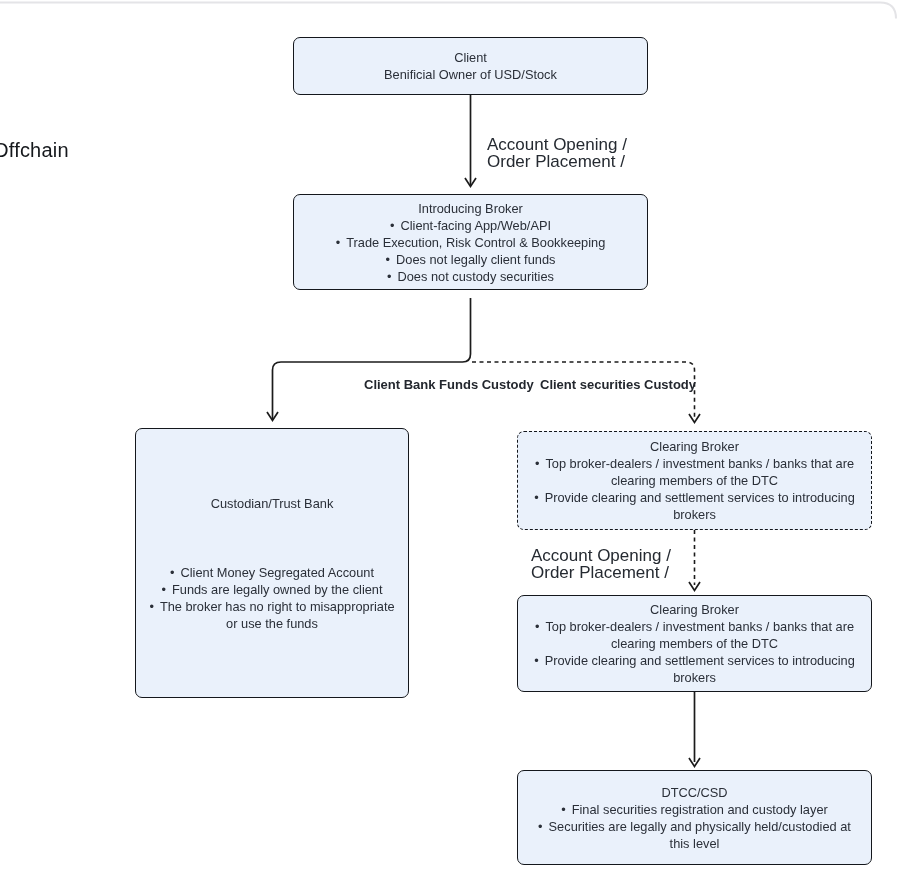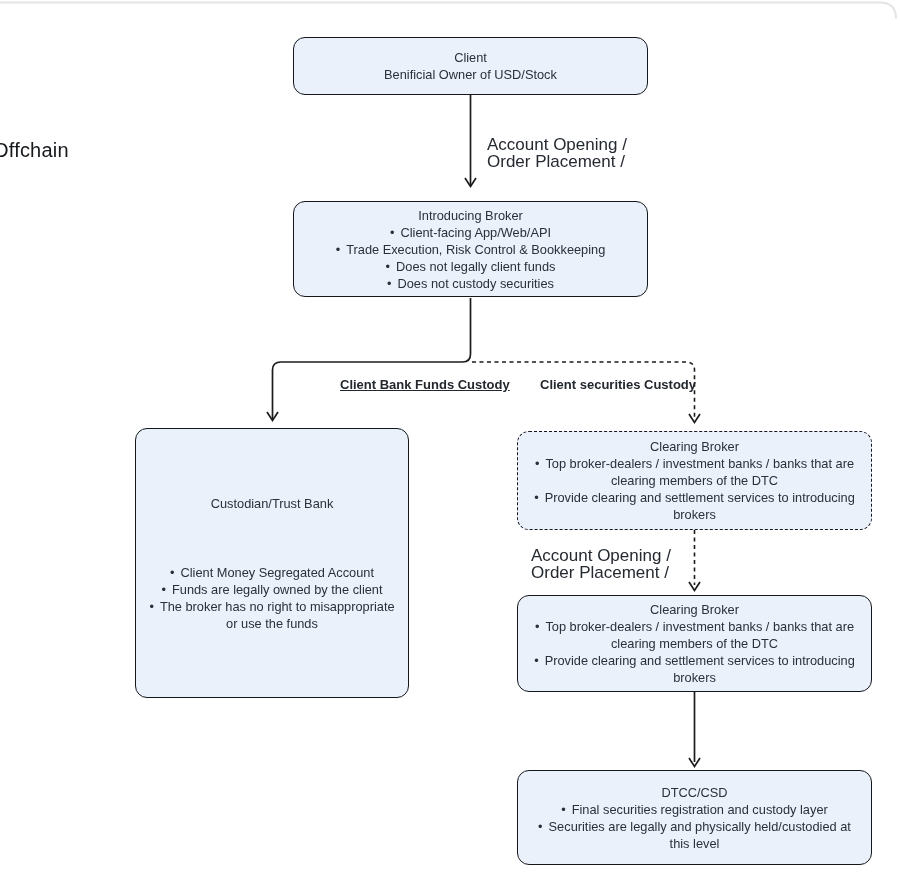--- a/index.html
+++ b/index.html
@@ -6,21 +6,21 @@
   html,body { width:900px; height:881px; background:#ffffff; overflow:hidden;
               font-family:"Liberation Sans", sans-serif; }
   #canvas { position:relative; width:900px; height:881px; background:#fff; }
 
   svg.overlay { position:absolute; left:0; top:0; width:900px; height:881px; pointer-events:none; }
 
   .node {
     position:absolute;
     background:#eaf1fb;
     border:1.7px solid #14171c;
-    border-radius:12px;
+    border-radius:7px;
     display:flex; flex-direction:column;
     align-items:center; justify-content:center;
     text-align:center;
     color:#2a2f38;
     font-size:12.8px; line-height:17px;
     padding:6px 9px;
   }
   .node.dashed { border-style:dashed; border-width:1.6px; }
   .node-title { white-space:nowrap; }
   .node-title.gap { margin-bottom:16px; }
@@ -68,31 +68,31 @@
 
   <div class="offchain">Offchain</div>
 
   <div class="node" style="left:293px; top:37px; width:355px; height:58px;">
     <div class="node-title">Client</div>
     <div class="node-sub">Benificial Owner of USD/Stock</div>
   </div>
 
   <div class="edge-label" style="left:487px; top:136px; width:152px;">Account Opening / Order Placement /</div>
 
-  <div class="node" style="left:293px; top:201px; width:355px; height:96px;">
+  <div class="node" style="left:293px; top:194px; width:355px; height:96px;">
     <div class="node-title">Introducing Broker</div>
     <div class="bullets">
         <div class="bullet-line"><span class="b">•</span><span>Client-facing App/Web/API</span></div>
         <div class="bullet-line"><span class="b">•</span><span>Trade Execution, Risk Control &amp; Bookkeeping</span></div>
         <div class="bullet-line"><span class="b">•</span><span>Does not legally client funds</span></div>
         <div class="bullet-line"><span class="b">•</span><span>Does not custody securities</span></div>
       </div>
   </div>
 
-  <div class="branch-label" style="left:340px; top:377px;text-decoration:underline;">Client Bank Funds Custody</div>
+  <div class="branch-label" style="left:364px; top:377px;">Client Bank Funds Custody</div>
   <div class="branch-label" style="left:540px; top:377px;">Client securities Custody</div>
 
   <div class="node" style="left:135px; top:428px; width:274px; height:270px;gap:36px;">
     <div class="node-title gap">Custodian/Trust Bank</div>
     <div class="bullets">
         <div class="bullet-line"><span class="b">•</span><span>Client Money Segregated Account</span></div>
         <div class="bullet-line"><span class="b">•</span><span>Funds are legally owned by the client</span></div>
         <div class="bullet-line"><span class="b">•</span><span>The broker has no right to misappropriate or use the funds</span></div>
       </div>
   </div>

